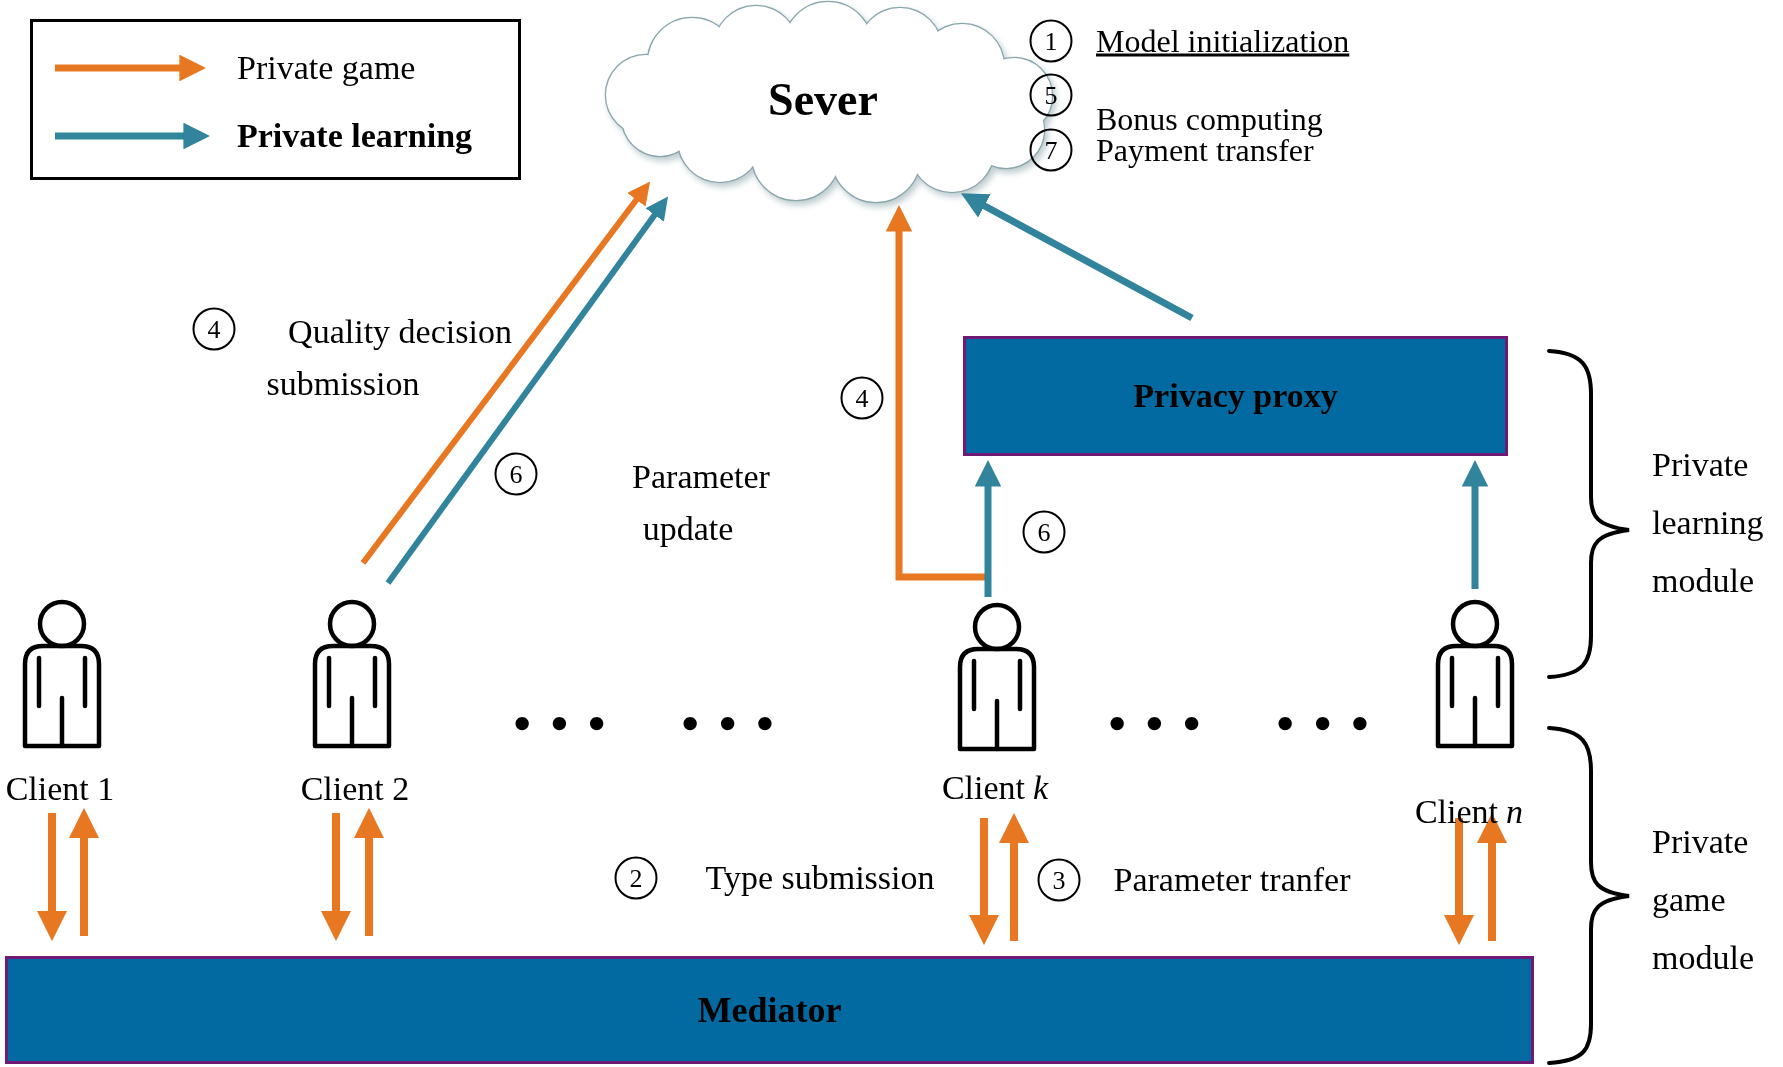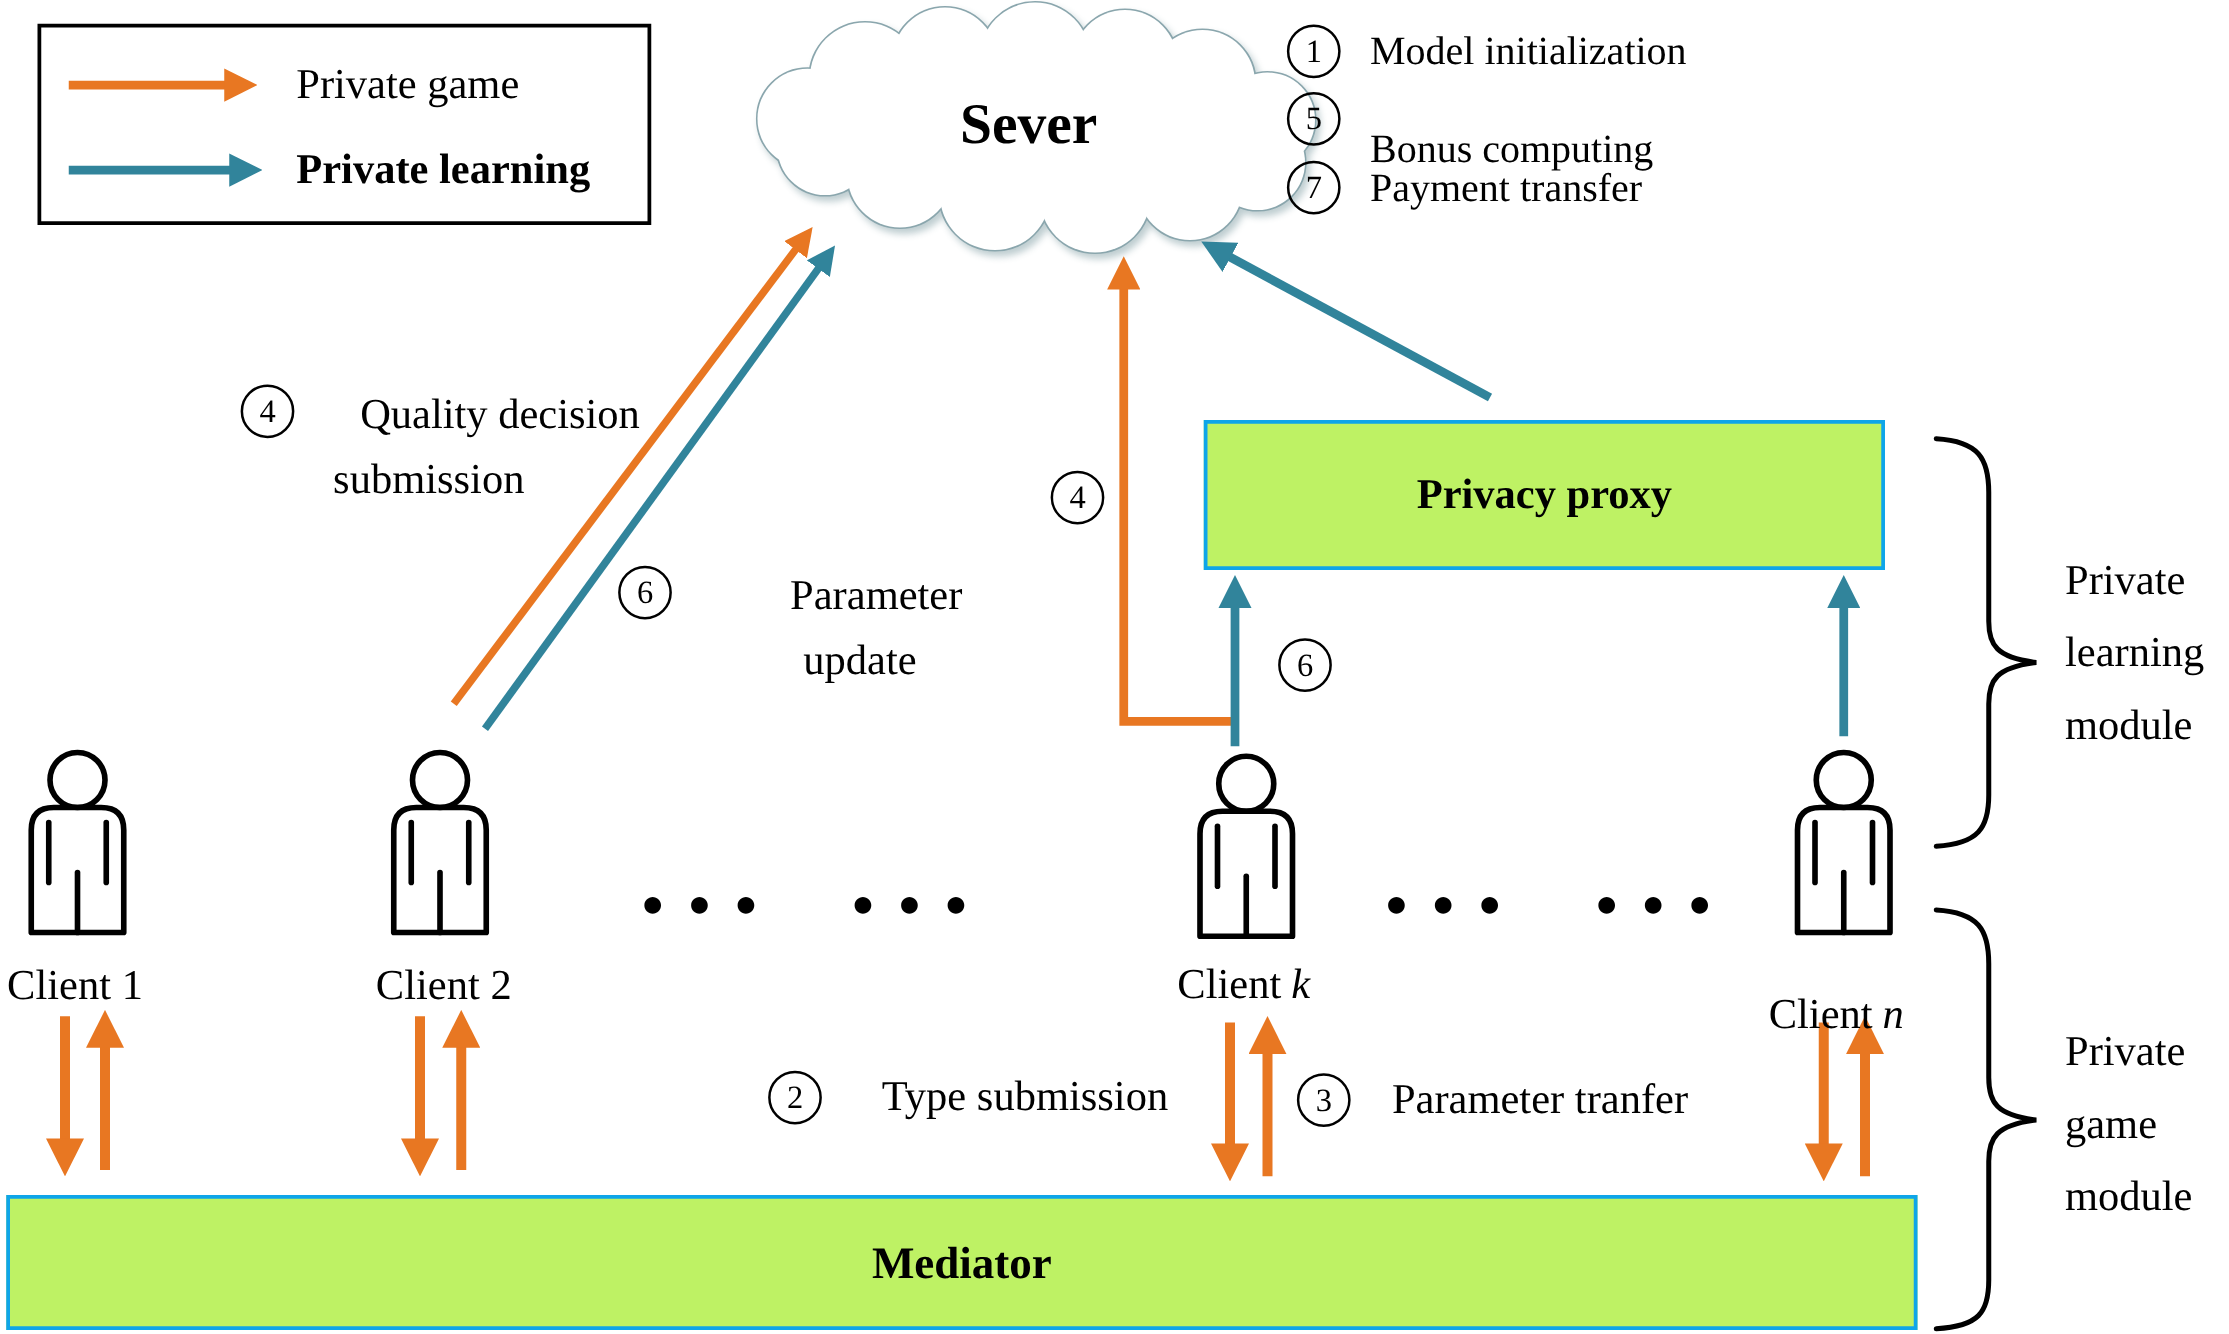--- a/index.html
+++ b/index.html
@@ -11,21 +11,21 @@
   .tl{position:absolute;transform:translate(0,-50%);white-space:nowrap;}
   .lbl{font-size:34px;}
   .steplbl{font-size:32px;}
   .cnum{
     position:absolute;transform:translate(-50%,-50%);
     width:39px;height:39px;border:2.5px solid #000;border-radius:50%;
     display:flex;align-items:center;justify-content:center;
     font-size:26px;line-height:1;background:transparent;
   }
   .greenbox{
-    position:absolute;background:#bef264;border:3px solid #0ea5e9;
+    position:absolute;background:#0369a1;border:3px solid #701a75;
     display:flex;align-items:center;justify-content:center;
     font-weight:bold;font-size:34px;z-index:1;box-sizing:border-box;
   }
   #legend-box{
     position:absolute;left:30px;top:19px;width:491px;height:161px;
     border:3px solid #000;box-sizing:border-box;z-index:0;
   }
   .dots{
     position:absolute;transform:translate(-50%,-50%);
     font-family:"DejaVu Sans",sans-serif;font-size:38px;font-weight:bold;
@@ -135,21 +135,21 @@
     <path d="M 1549,351 C 1583,353 1591,367 1591,394 L 1591,497 C 1591,516 1597,526 1629,530 C 1597,534 1591,544 1591,563 L 1591,636 C 1591,662 1583,675 1549,677" fill="none" stroke="#000" stroke-width="4" stroke-linecap="round"></path>
     <path d="M 1549,728 C 1583,730 1591,744 1591,771 L 1591,862 C 1591,882 1597,892 1629,896 C 1597,900 1591,910 1591,929 L 1591,1024 C 1591,1050 1583,1061 1549,1063" fill="none" stroke="#000" stroke-width="4" stroke-linecap="round"></path>
   </svg>
 
   <div class="tl lbl txt" style="left:237px;top:68px;">Private game</div>
   <div class="tl lbl txt" style="left:237px;top:136px;font-weight:bold;">Private learning</div>
 
   <div class="cc" id="sever-label" style="left:823px;top:99px;">Sever</div>
 
   <div class="cnum txt" style="left:1051px;top:41px;">1</div>
-  <div class="tl steplbl txt" style="left:1096px;top:41px;">Model initialization</div>
+  <div class="tl steplbl txt" style="left:1096px;top:41px;text-decoration:underline;">Model initialization</div>
   <div class="cnum txt" style="left:1051px;top:95px;">5</div>
   <div class="tl steplbl txt" style="left:1096px;top:95px;margin-top:24px;">Bonus computing</div>
   <div class="cnum txt" style="left:1051px;top:150px;">7</div>
   <div class="tl steplbl txt" style="left:1096px;top:150px;">Payment transfer</div>
 
   <div class="cnum txt" style="left:214px;top:329px;">4</div>
   <div class="cc lbl txt" style="left:400px;top:332px;">Quality decision</div>
   <div class="cc lbl txt" style="left:343px;top:384px;">submission</div>
 
   <div class="cnum txt" style="left:516px;top:474px;">6</div>

